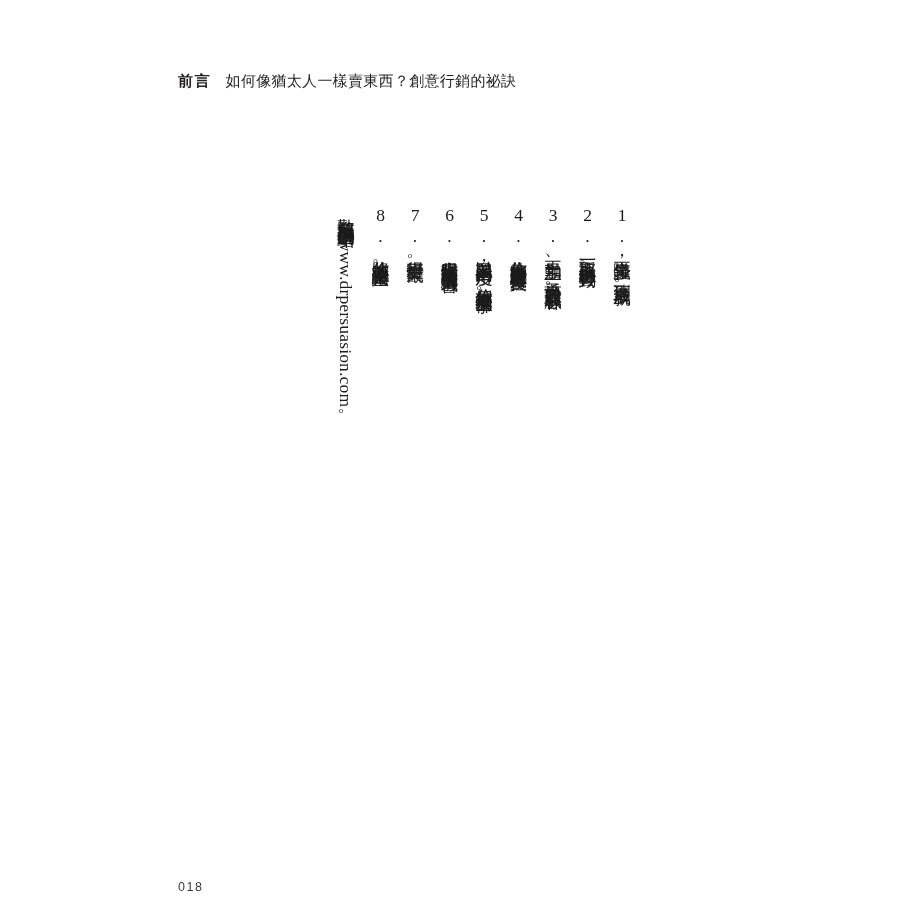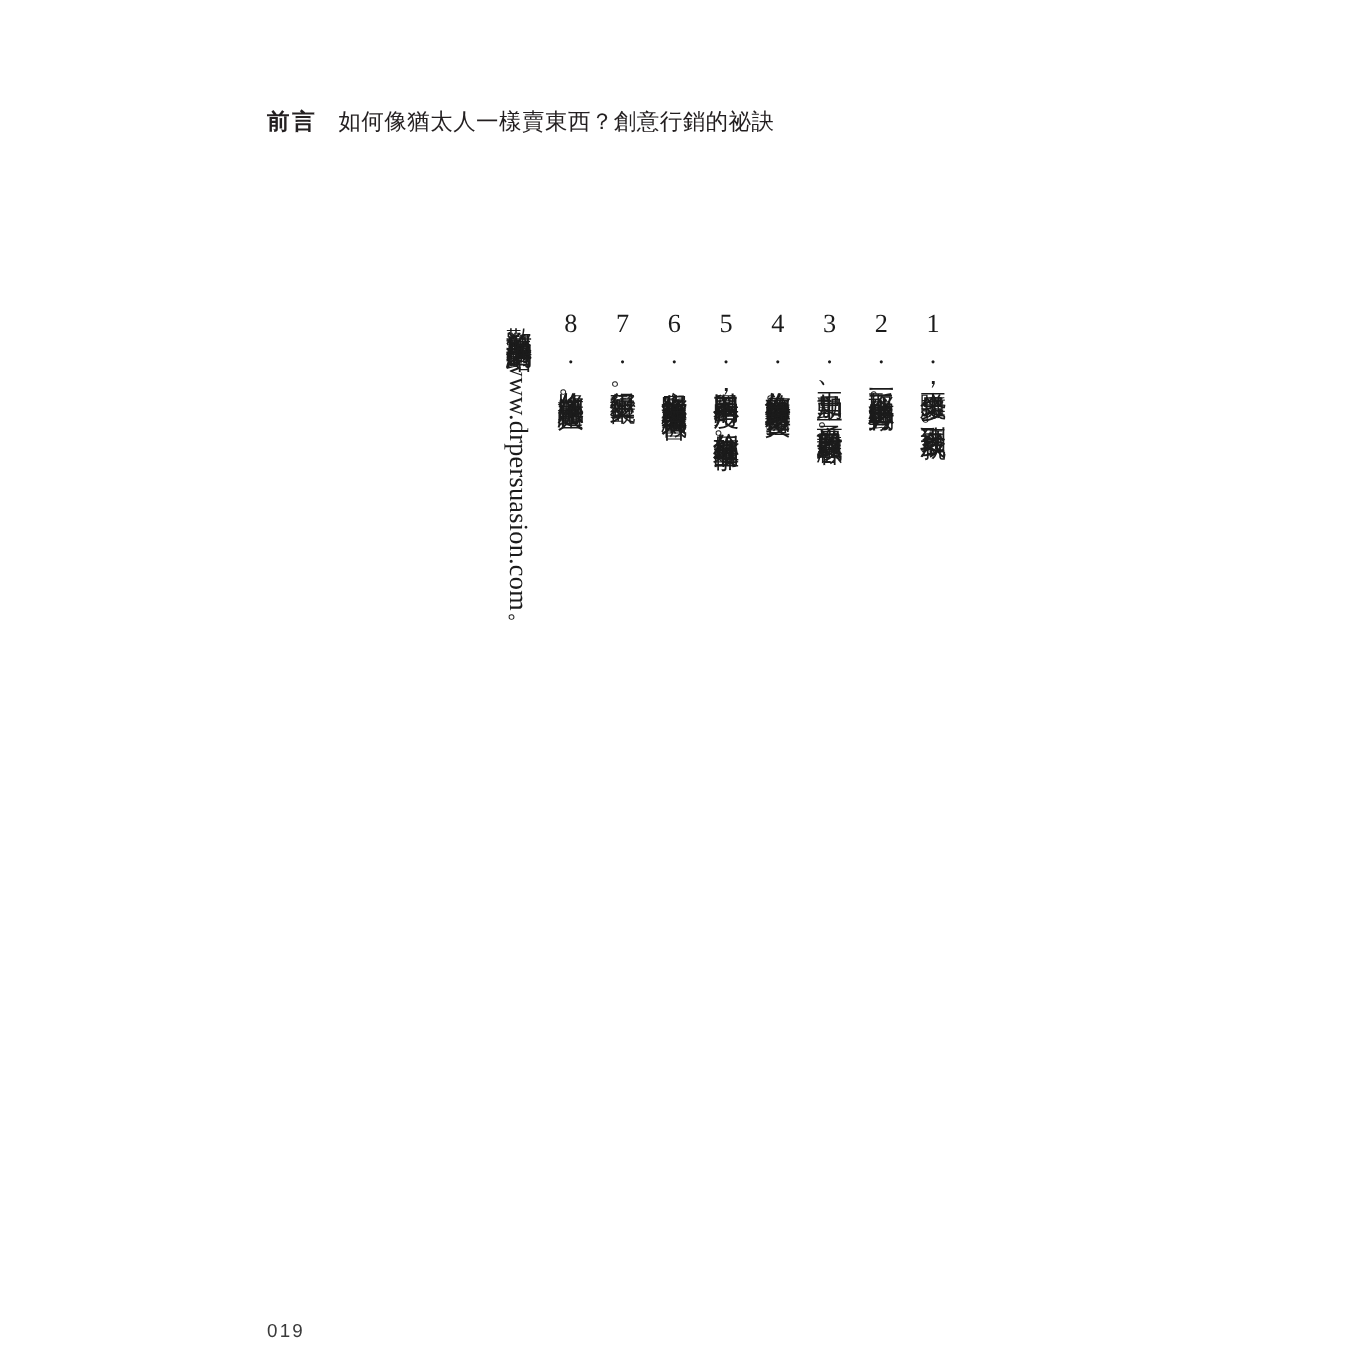--- a/index.html
+++ b/index.html
@@ -118,15 +118,15 @@
     <div class="v-col item"><span>6.</span><span>察覺你眼前的事業機會與個人機會。</span></div>
 
     <div class="v-col item"><span>7.</span><span>變得更樂觀。</span></div>
 
     <div class="v-col item"><span>8.</span><span>將你的訊息傳達給世人。</span></div>
 
     <div class="v-col closing"><span>歡迎前往說服力博士的網站…</span><span class="latin">www.drpersuasion.com</span><span>。</span></div>
 
   </div>
 
-  <div class="folio">019</div>
+  <div class="folio">018</div>
 
 </div>
 
 </body></html>

